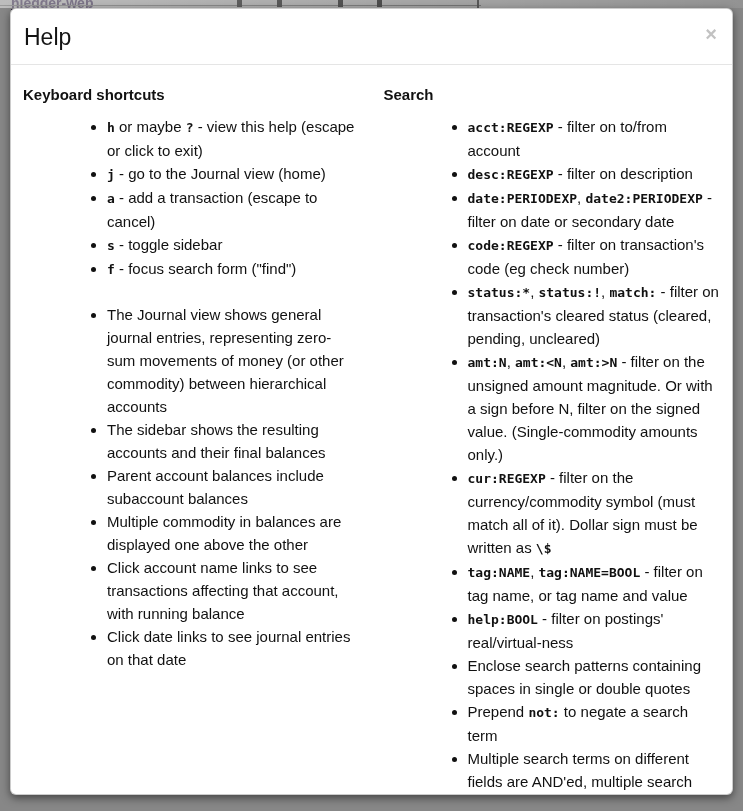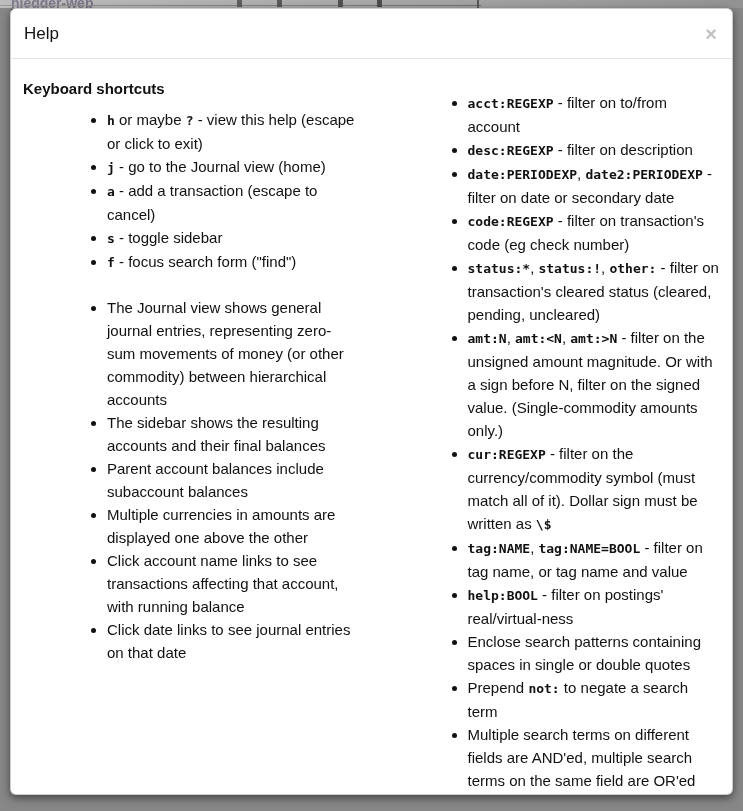--- a/index.html
+++ b/index.html
@@ -26,21 +26,21 @@
     position:absolute;top:0;left:0;width:100%;height:8px;
     background:linear-gradient(to right,rgba(255,255,255,0.45),rgba(255,255,255,0.10));
   }
   
   .modal{
     position:absolute;left:10px;top:8px;width:723px;height:787px;
     background:#fff;border:1px solid rgba(0,0,0,0.2);border-radius:6px;
     box-shadow:0 3px 9px rgba(0,0,0,0.5);box-sizing:border-box;overflow:hidden;
   }
   .modal-header{position:relative;padding:15px 15px 14px 13px;border-bottom:1px solid #e5e5e5;}
-  .modal-title{margin:0;font-size:17px;font-weight:400;color:#131313;line-height:1.15;}
+  .modal-title{margin:0;font-size:23px;font-weight:400;color:#131313;line-height:1.15;}
   .close{
     position:absolute;top:15px;right:15px;padding:0;background:none;border:none;
     font-family:"Liberation Sans",sans-serif;
     font-size:20px;font-weight:bold;line-height:1;color:#c2c2c2;cursor:pointer;
   }
   .modal-body{display:flex;padding:21px 0 0 0;}
   .col{width:50%;box-sizing:border-box;padding:0 12px;}
   .col h4{margin:0;font-size:15px;font-weight:bold;color:#111;line-height:1.15;}
   .col ul{margin:11px 0 22px 0;padding-left:40px;list-style:disc;}
   .col li{font-size:15px;line-height:23px;color:#111;margin-left:44px;}
@@ -78,32 +78,33 @@
           <li><code>h</code> or maybe <code>?</code> - view this help (escape or click to exit)</li>
           <li><code>j</code> - go to the Journal view (home)</li>
           <li><code>a</code> - add a transaction (escape to cancel)</li>
           <li><code>s</code> - toggle sidebar</li>
           <li><code>f</code> - focus search form ("find")</li>
         </ul>
         <ul>
           <li>The Journal view shows general journal entries, representing zero-sum movements of money (or other commodity) between hierarchical accounts</li>
           <li>The sidebar shows the resulting accounts and their final balances</li>
           <li>Parent account balances include subaccount balances</li>
-          <li>Multiple currencies in amounts are displayed one above the other</li>
+          <li>Multiple commodity in balances are displayed one above the other</li>
           <li>Click account name links to see transactions affecting that account, with running balance</li>
           <li>Click date links to see journal entries on that date</li>
         </ul>
       </div>
     <div class="col" id="col-right">
+        <h4>Search</h4>
         <ul>
           <li><code>acct:REGEXP</code> - filter on to/from account</li>
           <li><code>desc:REGEXP</code> - filter on description</li>
           <li><code>date:PERIODEXP</code>, <code>date2:PERIODEXP</code> - filter on date or secondary date</li>
           <li><code>code:REGEXP</code> - filter on transaction's code (eg check number)</li>
-          <li><code>status:*</code>, <code>status:!</code>, <code>other:</code> - filter on transaction's cleared status (cleared, pending, uncleared)</li>
+          <li><code>status:*</code>, <code>status:!</code>, <code>match:</code> - filter on transaction's cleared status (cleared, pending, uncleared)</li>
           <li><code>amt:N</code>, <code>amt:&lt;N</code>, <code>amt:&gt;N</code> - filter on the unsigned amount magnitude. Or with a sign before N, filter on the signed value. (Single-commodity amounts only.)</li>
           <li><code>cur:REGEXP</code> - filter on the currency/commodity symbol (must match all of it). Dollar sign must be written as <code>\$</code></li>
           <li><code>tag:NAME</code>, <code>tag:NAME=BOOL</code> - filter on tag name, or tag name and value</li>
           <li><code>help:BOOL</code> - filter on postings' real/virtual-ness</li>
           <li>Enclose search patterns containing spaces in single or double quotes</li>
           <li>Prepend <code>not:</code> to negate a search term</li>
           <li>Multiple search terms on different fields are AND'ed, multiple search terms on the same field are OR'ed</li>
           <li>These search terms also work with command-line hledger</li>
         </ul>
       </div>

